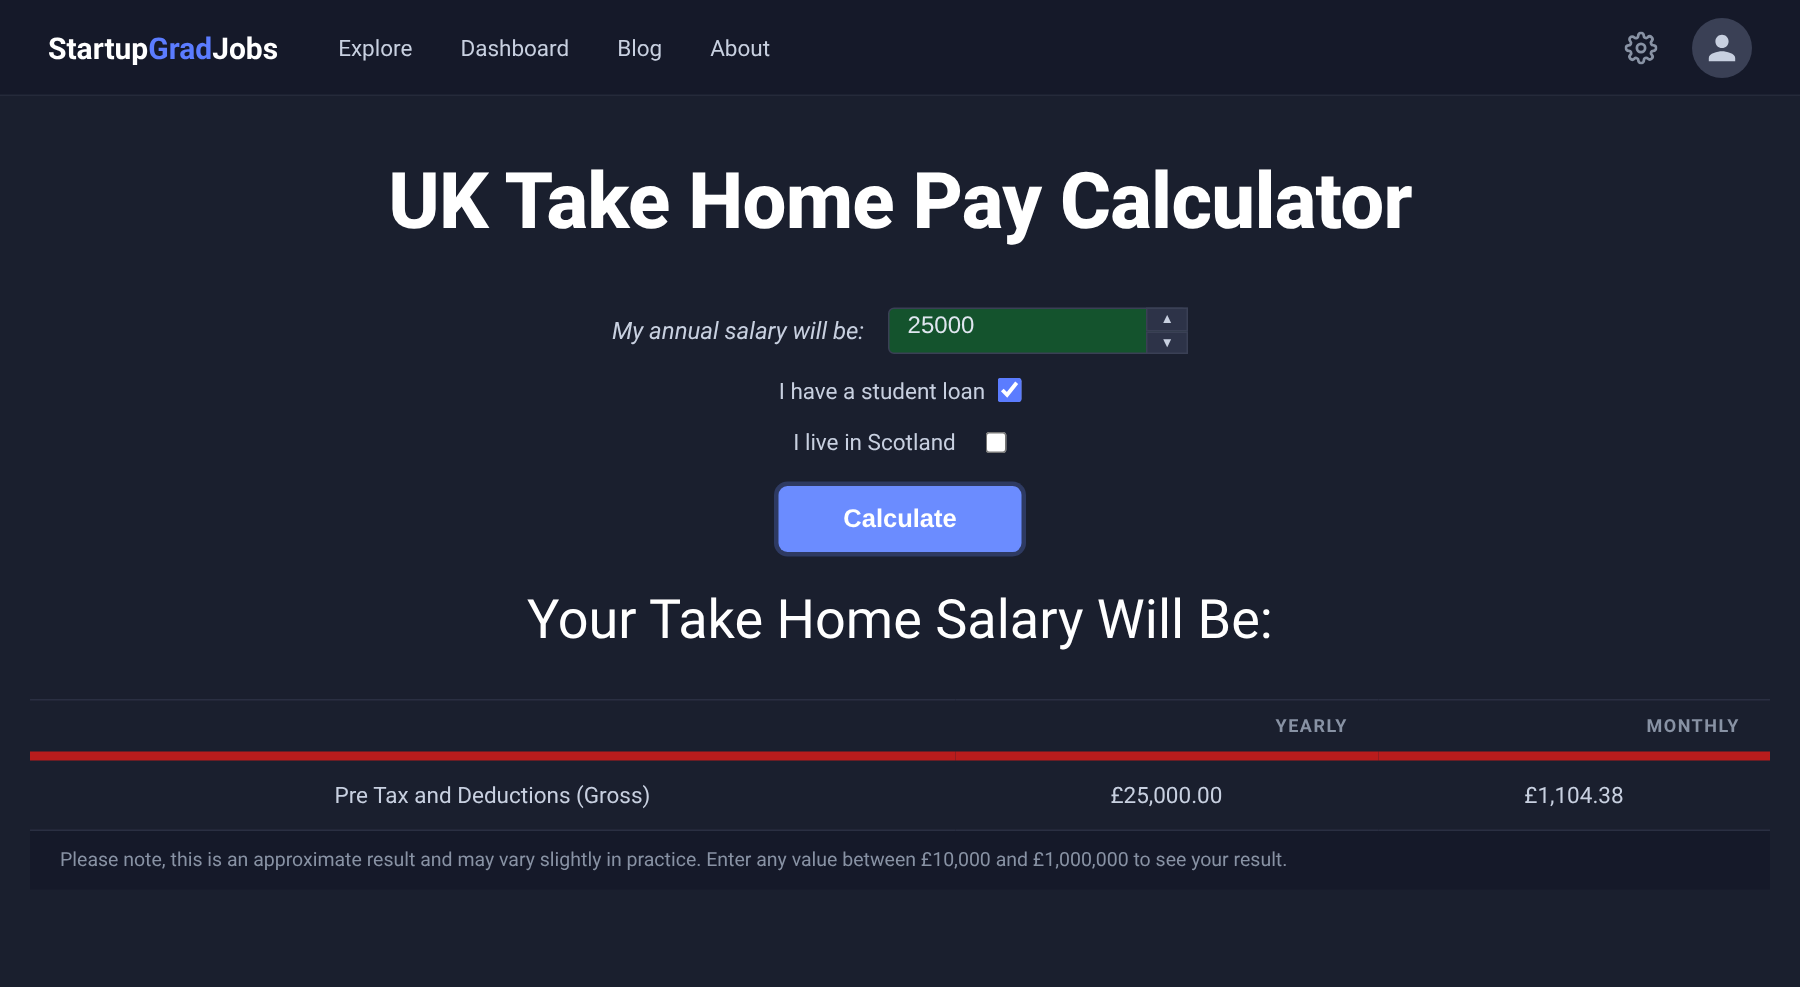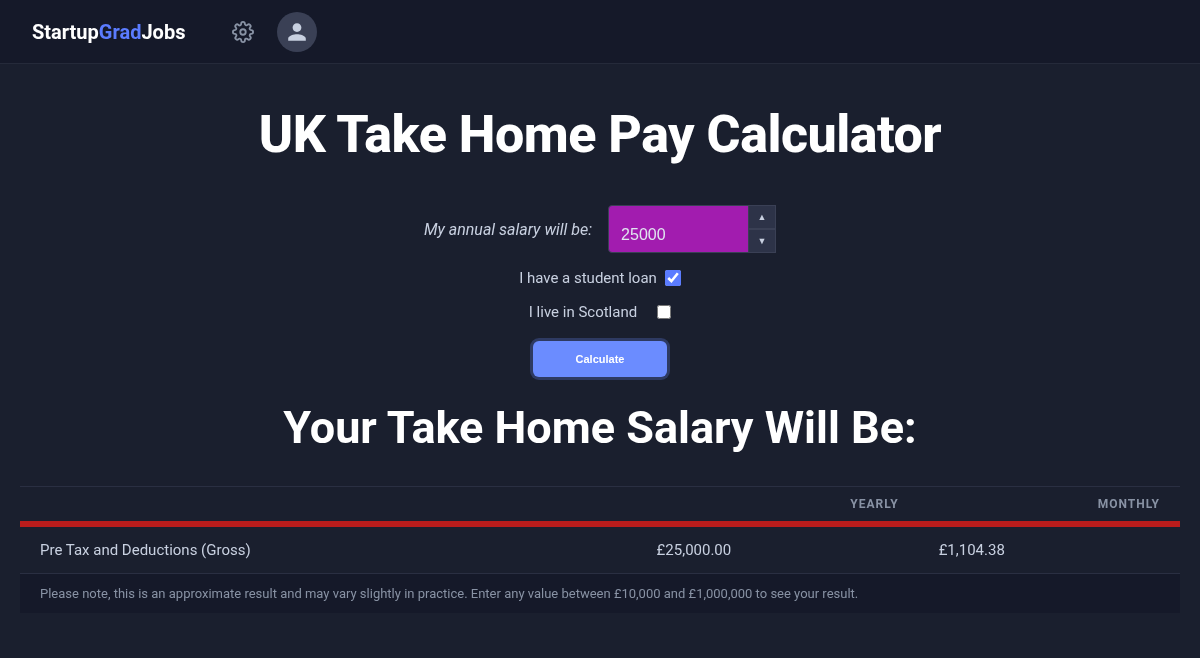--- a/index.html
+++ b/index.html
@@ -110,26 +110,26 @@
     }
     .salary-label {
       font-size: 16px;
       color: #c8d0e0;
       font-style: italic;
     }
     .salary-input-wrap {
       position: relative;
     }
     .salary-input {
-      background: #a21caf;
+      background: #14532d;
       border: 1px solid #3a4055;
       color: #e0e6f0;
       font-size: 16px;
-      padding: 20px 32px 8px 12px;
-      width: 168px;
+      padding: 3px 32px 8px 12px;
+      width: 200px;
       border-radius: 4px;
       outline: none;
       appearance: none;
       -moz-appearance: textfield;
     }
     .salary-spin {
       position: absolute;
       right: 0;
       top: 0;
       bottom: 0;
@@ -145,21 +145,20 @@
       cursor: pointer;
       font-size: 9px;
       display: flex;
       align-items: center;
       justify-content: center;
       line-height: 1;
     }
 
     .student-loan-row {
       display: flex;
-      align-items: center;
       gap: 8px;
       font-size: 15px;
       color: #c8d0e0;
     }
     .student-loan-row input[type="checkbox"] {
       width: 16px;
       height: 16px;
       accent-color: #5b7cff;
       cursor: pointer;
     }
@@ -203,31 +202,31 @@
       accent-color: #5b7cff;
       cursor: pointer;
     }
 
     .calculate-btn {
       background: #6b8cff;
       color: #fff;
       border: none;
       border-radius: 6px;
       padding: 12px 43px;
-      font-size: 11px;
+      font-size: 17px;
       font-weight: 600;
       cursor: pointer;
       margin-top: 4px;
       box-shadow: 0 0 0 3px rgba(107,140,255,0.25);
       transition: background 0.15s;
     }
 
     .result-title {
-      font-size: 45px;
-      font-weight: 700;
+      font-size: 36px;
+      font-weight: 400;
       color: #ffffff;
       text-align: center;
       margin-top: 8px;
       margin-bottom: 16px;
     }
 
     
     .results-table {
       width: 100%;
       border-collapse: collapse;
@@ -248,24 +247,24 @@
     .table-header-row th:first-child {
       text-align: left;
     }
     .table-row {
       border-bottom: 1px solid #2a2f42;
     }
     .table-row td {
       padding: 14px 20px;
       font-size: 15px;
       color: #c8d0e0;
-      text-align: left;
+      text-align: center;
     }
     .table-row td:first-child {
-      text-align: left;
+      text-align: center;
     }
     .table-row.bold-row td {
       font-weight: 700;
       color: #ffffff;
     }
     .note-row {
       background: #151929;
       border-top: 1px solid #2a2f42;
     }
     .note-row td {
@@ -274,20 +273,26 @@
       color: #8892a4;
       text-align: left;
     }
   </style>
 </head>
 <body>
 
 <nav>
   <div class="nav-logo">
     <span class="startup">Startup</span><span class="grad">Grad</span><span class="jobs">Jobs</span>
+  </div>
+  <div class="nav-links">
+    <a class="nav-link">Explore</a>
+    <a class="nav-link">Dashboard</a>
+    <a class="nav-link">Blog</a>
+    <a class="nav-link">About</a>
   </div>
   <div class="nav-actions">
     <button class="gear-btn">
       <svg width="22" height="22" viewBox="0 0 24 24" fill="none" stroke="currentColor" stroke-width="2" stroke-linecap="round" stroke-linejoin="round">
         <circle cx="12" cy="12" r="3"></circle>
         <path d="M19.4 15a1.65 1.65 0 0 0 .33 1.82l.06.06a2 2 0 0 1-2.83 2.83l-.06-.06a1.65 1.65 0 0 0-1.82-.33 1.65 1.65 0 0 0-1 1.51V21a2 2 0 0 1-4 0v-.09A1.65 1.65 0 0 0 9 19.4a1.65 1.65 0 0 0-1.82.33l-.06.06a2 2 0 0 1-2.83-2.83l.06-.06A1.65 1.65 0 0 0 4.68 15a1.65 1.65 0 0 0-1.51-1H3a2 2 0 0 1 0-4h.09A1.65 1.65 0 0 0 4.6 9a1.65 1.65 0 0 0-.33-1.82l-.06-.06a2 2 0 0 1 2.83-2.83l.06.06A1.65 1.65 0 0 0 9 4.68a1.65 1.65 0 0 0 1-1.51V3a2 2 0 0 1 4 0v.09a1.65 1.65 0 0 0 1 1.51 1.65 1.65 0 0 0 1.82-.33l.06-.06a2 2 0 0 1 2.83 2.83l-.06.06A1.65 1.65 0 0 0 19.4 9a1.65 1.65 0 0 0 1.51 1H21a2 2 0 0 1 0 4h-.09a1.65 1.65 0 0 0-1.51 1z"></path>
       </svg>
     </button>
     <button class="avatar-btn">
       <svg width="22" height="22" viewBox="0 0 24 24" fill="currentColor">

